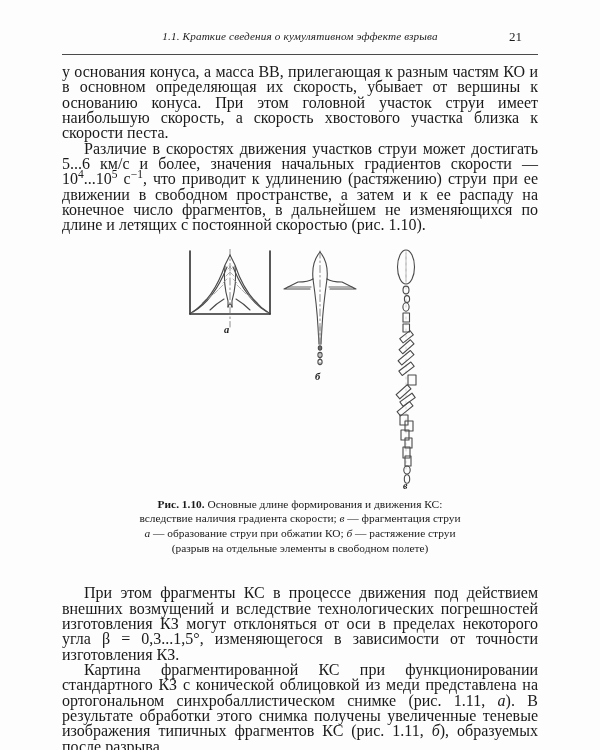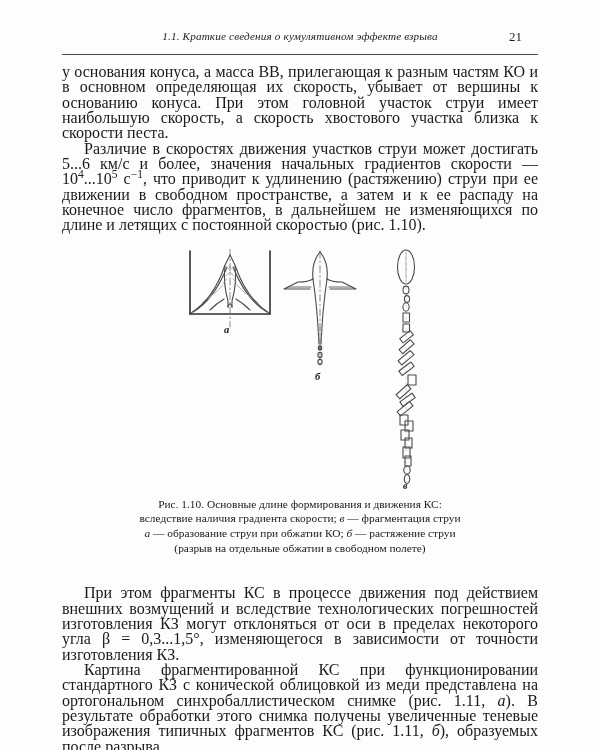--- a/index.html
+++ b/index.html
@@ -77,21 +77,21 @@
     margin-top: 16px;
   }
   .figure svg { display: block; }
 
   .figcaption {
     margin-top: 9px;
     text-align: center;
     font-size: 11.4px;
     line-height: 13.6px;
   }
-  .figcaption .fignum { font-weight: normal; }
+  .figcaption .fignum { font-weight: bold; }
   .figcaption .lbl { font-style: italic; }
   .figcaption-sub { margin-top: 1px; }
 
   .after-gap { height: 30px; }
 </style>
 </head>
 <body>
 
 <div class="page">
   <div class="content">
@@ -221,21 +221,21 @@
           </g>
 
         </g>
       </svg>
     </div>
 
     <div class="figcaption">
       <div><span class="fignum">Рис. 1.10.</span><span> Основные длине формирования и движения КС:</span></div>
       <div class="figcaption-sub"><span>вследствие наличия градиента скорости; </span><span class="lbl">в</span><span> — фрагментация струи</span></div>
       <div class="figcaption-sub"><span class="lbl">а</span><span> — образование струи при обжатии КО; </span><span class="lbl">б</span><span> — растяжение струи</span></div>
-      <div class="figcaption-sub">(разрыв на отдельные обжатии в свободном полете)</div>
+      <div class="figcaption-sub">(разрыв на отдельные элементы в свободном полете)</div>
     </div>
 
     <div class="after-gap"></div>
 
     <p class="para indent">При этом фрагменты КС в процессе движения под действием внешних возмущений и вследствие технологических погрешностей изготовления КЗ могут отклоняться от оси в пределах некоторого угла β = 0,3...1,5°, изменяющегося в зависимости от точности изготовления КЗ.</p>
 
     <p class="para indent tight"><span>Картина фрагментированной КС при функционировании стандартного КЗ с конической облицовкой из меди представлена на ортогональном синхробаллистическом снимке (рис. 1.11, </span><span class="lbl" style="font-style:italic">а</span><span>). В результате обработки этого снимка получены увеличенные теневые изображения типичных фрагментов КС (рис. 1.11, </span><span class="lbl" style="font-style:italic">б</span><span>), образуемых после разрыва.</span></p>
 
   </div>
 </div>

